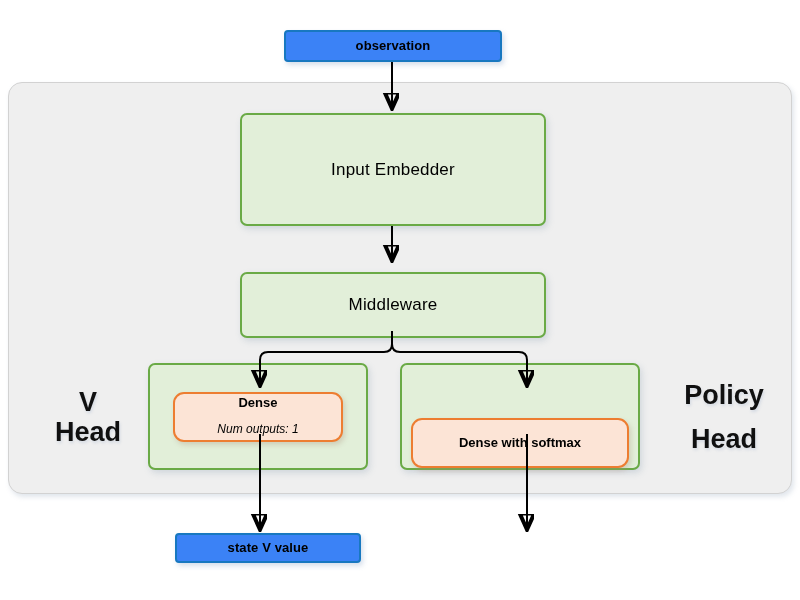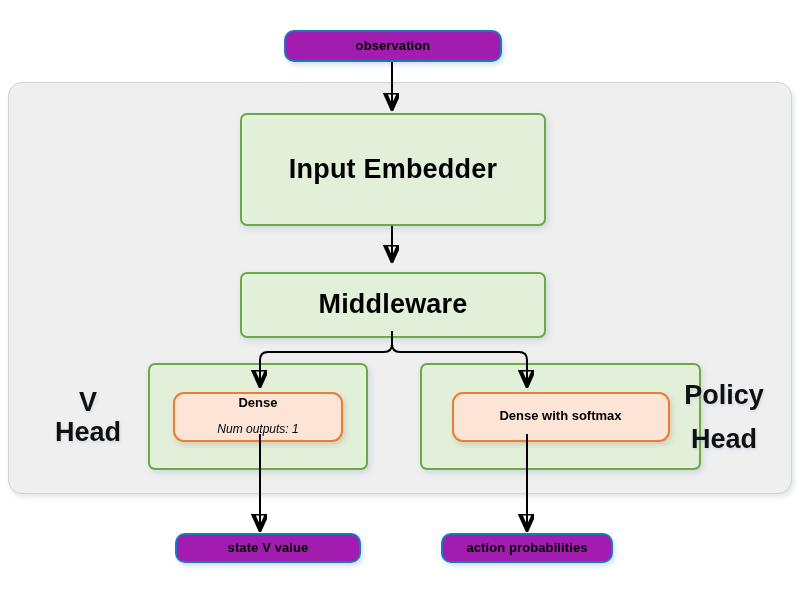--- a/index.html
+++ b/index.html
@@ -36,39 +36,39 @@
   
   .container-box {
     background: #efefef;
     border: 1.5px solid #d2d2d2;
     border-radius: 14px;
     box-shadow: 2px 3px 5px rgba(120,140,170,0.22);
   }
 
   
   .io-box {
-    background: #a21caf;
+    background: #3b82f6;
     border: 2.5px solid #1878c0;
-    border-radius: 10px;
+    border-radius: 4px;
     font-size: 13px;
     font-weight: bold;
     letter-spacing: 0.1px;
     box-shadow: 2px 3px 5px rgba(120,150,190,0.30);
   }
 
   
   .green-box {
     background: #e2efd9;
     border: 2.5px solid #6aaa46;
     border-radius: 7px;
     box-shadow: 2px 3px 6px rgba(140,160,180,0.30);
   }
   .green-box.big-label {
-    font-size: 27px;
-    font-weight: bold;
+    font-size: 17px;
+    font-weight: normal;
     letter-spacing: 0.2px;
   }
 
   
   .orange-box {
     background: #fce4d6;
     border: 2.5px solid #ed7d31;
     border-radius: 11px;
     box-shadow: 2px 3px 5px rgba(170,140,120,0.32);
     padding: 12px 8px;
@@ -133,43 +133,40 @@
     <span>Middleware</span>
   </div>
 
   <div class="node green-box" style="left:148px; top:363px; width:220px; height:107px;">
     <div class="node orange-box" style="position:relative; left:0; top:0; width:170px; height:50px;">
       <span class="orange-title">Dense</span>
       <span class="orange-sub">Num outputs: 1</span>
     </div>
   </div>
 
-  <div class="node green-box" style="left:420px; top:363px; width:281px; height:107px;">
+  <div class="node green-box" style="left:400px; top:363px; width:240px; height:107px;justify-content:flex-end;">
     <div class="node orange-box" style="position:relative; left:0; top:0; width:218px; height:50px;">
       <span class="orange-title">Dense with softmax</span>
     </div>
   </div>
 
   <div class="side-caption" style="left:36px; top:383px; width:104px; height:68px;">
     <span>V</span>
     <span>Head</span>
   </div>
 
   <div class="side-caption" style="left:664px; top:383px; width:120px; height:68px;gap:13px;">
     <span>Policy</span>
     <span>Head</span>
   </div>
 
   <div class="node io-box" style="left:175px; top:533px; width:186px; height:30px;">
     <span>state V value</span>
   </div>
 
-  <div class="node io-box" style="left:441px; top:533px; width:172px; height:30px;">
-    <span>action probabilities</span>
-  </div>
 
   <svg id="wires" viewBox="0 0 800 600">
     <defs>
       <marker id="arrowhead" markerWidth="9" markerHeight="9" refX="7.2" refY="3.6" orient="auto" markerUnits="strokeWidth">
         <path d="M0,0 L8,3.6 L0,7.2 z" fill="#000000" stroke="none"></path>
       </marker>
     </defs>
 
     <line x1="392" y1="62" x2="392" y2="107" marker-end="url(#arrowhead)"></line>
 

